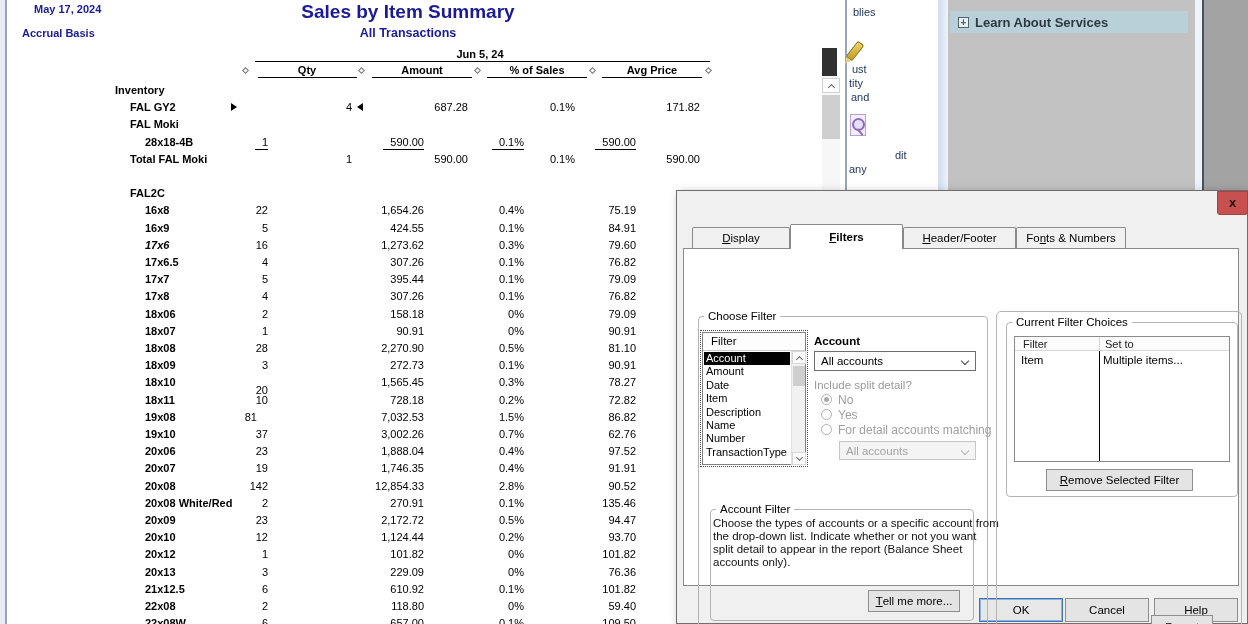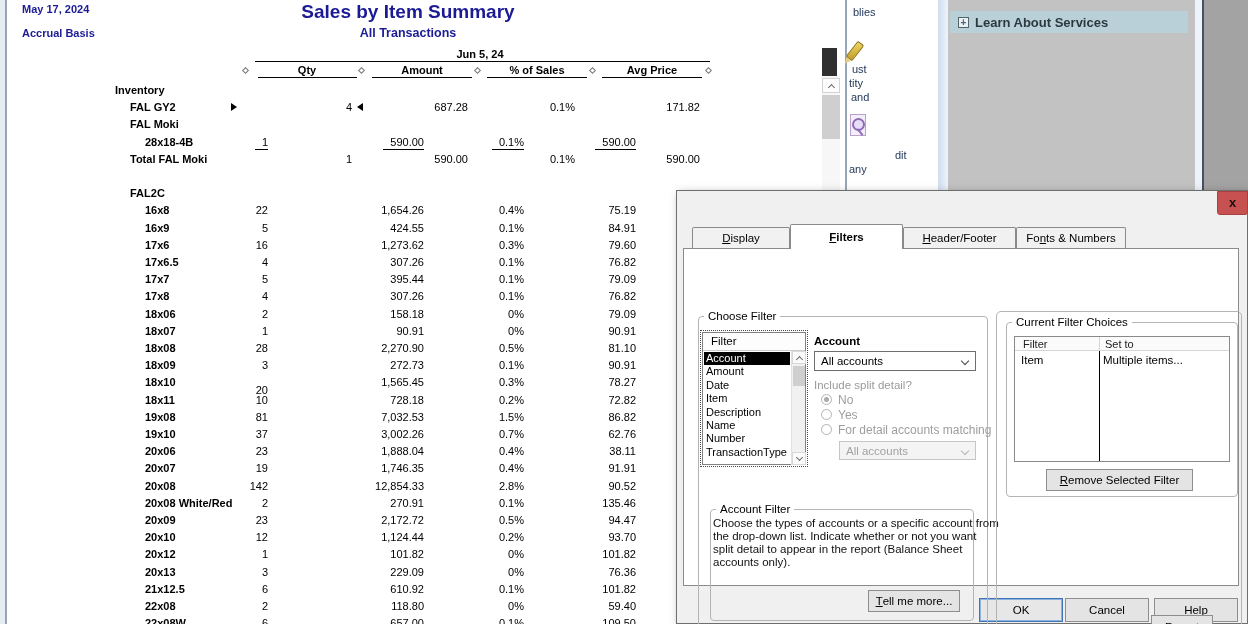--- a/index.html
+++ b/index.html
@@ -38,21 +38,21 @@
   #rw-dark-rect { left:822px; top:48px; width:15px; height:28px; background:#303030; }
   #rw-sb-track  { left:822px; top:76px; width:18px; height:548px; background:#f7f7f7; }
   .sb-btn { background:#fdfdfd; border:1px solid #d2d2d2; display:flex; align-items:center; justify-content:center; }
   #rw-sb-up    { left:822px; top:78px; width:18px; height:15px; }
   #rw-sb-thumb { left:822px; top:95px; width:18px; height:44px; background:#cfcfcf; }
   .chv-up   { width:5px; height:5px; border-right:1.5px solid #6a6a6a; border-bottom:1.5px solid #6a6a6a; transform:rotate(-135deg); margin-top:3px; }
   .chv-down { width:5px; height:5px; border-right:1.5px solid #6a6a6a; border-bottom:1.5px solid #6a6a6a; transform:rotate(45deg); margin-bottom:2px; }
 
   
   .rpt-blue { color:#1b1b96; font-weight:bold; }
-  #rpt-date  { left:22px; top:3px;  font-size:11px; }
+  #rpt-date  { left:34px; top:3px;  font-size:11px; }
   #rpt-basis { left:22px; top:27px; font-size:11px; }
   #rpt-title    { left:108px; top:1px;  width:600px; text-align:center; font-size:19px; }
   #rpt-subtitle { left:108px; top:26px; width:600px; text-align:center; font-size:12.5px; }
   #rpt-period   { left:380px; top:48px; width:200px; text-align:center; font-size:11px; font-weight:bold; color:#000; }
   .hline { position:absolute; height:1px; background:#000; }
   .col-head { position:absolute; top:64px; width:100px; text-align:center; font-size:11px; font-weight:bold; color:#000; }
   .dia { position:absolute; top:68px; width:5px; height:5px; border:1px solid #777; transform:rotate(45deg); background:#fff; }
 
   
   .rrow { position:absolute; left:0; width:840px; height:17px; font-size:11px; color:#000; }
@@ -215,21 +215,21 @@
       <span class="rcell" style="left: 546px; width: 90px;"><span>75.19</span></span>
     </div>
     <div class="rrow" style="top: 219.6px;">
       <span class="rlabel" style="left: 145px;">16x9</span>
       <span class="rcell" style="left: 208px; width: 60px;"><span>5</span></span>
       <span class="rcell" style="left: 334px; width: 90px;"><span>424.55</span></span>
       <span class="rcell" style="left: 454px; width: 70px;"><span>0.1%</span></span>
       <span class="rcell" style="left: 546px; width: 90px;"><span>84.91</span></span>
     </div>
     <div class="rrow" style="top: 236.8px;">
-      <span class="rlabel" style="left: 145px;">17x6</span>
+      <span class="rlabel" style="left: 145px; font-style: italic;">17x6</span>
       <span class="rcell" style="left: 208px; width: 60px;"><span>16</span></span>
       <span class="rcell" style="left: 334px; width: 90px;"><span>1,273.62</span></span>
       <span class="rcell" style="left: 454px; width: 70px;"><span>0.3%</span></span>
       <span class="rcell" style="left: 546px; width: 90px;"><span>79.60</span></span>
     </div>
     <div class="rrow" style="top: 254px;">
       <span class="rlabel" style="left: 145px;">17x6.5</span>
       <span class="rcell" style="left: 208px; width: 60px;"><span>4</span></span>
       <span class="rcell" style="left: 334px; width: 90px;"><span>307.26</span></span>
       <span class="rcell" style="left: 454px; width: 70px;"><span>0.1%</span></span>
@@ -286,38 +286,38 @@
     </div>
     <div class="rrow" style="top: 391.6px; text-decoration: underline;">
       <span class="rlabel" style="left: 145px;">18x11</span>
       <span class="rcell" style="left: 208px; width: 60px;"><span>10</span></span>
       <span class="rcell" style="left: 334px; width: 90px;"><span>728.18</span></span>
       <span class="rcell" style="left: 454px; width: 70px;"><span>0.2%</span></span>
       <span class="rcell" style="left: 546px; width: 90px;"><span>72.82</span></span>
     </div>
     <div class="rrow" style="top: 408.8px;">
       <span class="rlabel" style="left: 145px;">19x08</span>
-      <span class="rcell" style="left: 208px; width: 60px;"><span>81</span></span>
+      <span class="rcell" style="left: 197px; width: 60px;"><span>81</span></span>
       <span class="rcell" style="left: 334px; width: 90px;"><span>7,032.53</span></span>
       <span class="rcell" style="left: 454px; width: 70px;"><span>1.5%</span></span>
       <span class="rcell" style="left: 546px; width: 90px;"><span>86.82</span></span>
     </div>
     <div class="rrow" style="top: 426px;">
       <span class="rlabel" style="left: 145px;">19x10</span>
       <span class="rcell" style="left: 208px; width: 60px;"><span>37</span></span>
       <span class="rcell" style="left: 334px; width: 90px;"><span>3,002.26</span></span>
       <span class="rcell" style="left: 454px; width: 70px;"><span>0.7%</span></span>
       <span class="rcell" style="left: 546px; width: 90px;"><span>62.76</span></span>
     </div>
     <div class="rrow" style="top: 443.2px;">
       <span class="rlabel" style="left: 145px;">20x06</span>
       <span class="rcell" style="left: 208px; width: 60px;"><span>23</span></span>
       <span class="rcell" style="left: 334px; width: 90px;"><span>1,888.04</span></span>
       <span class="rcell" style="left: 454px; width: 70px;"><span>0.4%</span></span>
-      <span class="rcell" style="left: 546px; width: 90px;"><span>38.11</span></span>
+      <span class="rcell" style="left: 546px; width: 90px;"><span>97.52</span></span>
     </div>
     <div class="rrow" style="top: 460.4px;">
       <span class="rlabel" style="left: 145px;">20x07</span>
       <span class="rcell" style="left: 208px; width: 60px;"><span>19</span></span>
       <span class="rcell" style="left: 334px; width: 90px;"><span>1,746.35</span></span>
       <span class="rcell" style="left: 454px; width: 70px;"><span>0.4%</span></span>
       <span class="rcell" style="left: 546px; width: 90px;"><span>91.91</span></span>
     </div>
     <div class="rrow" style="top: 477.6px;">
       <span class="rlabel" style="left: 145px;">20x08</span>

